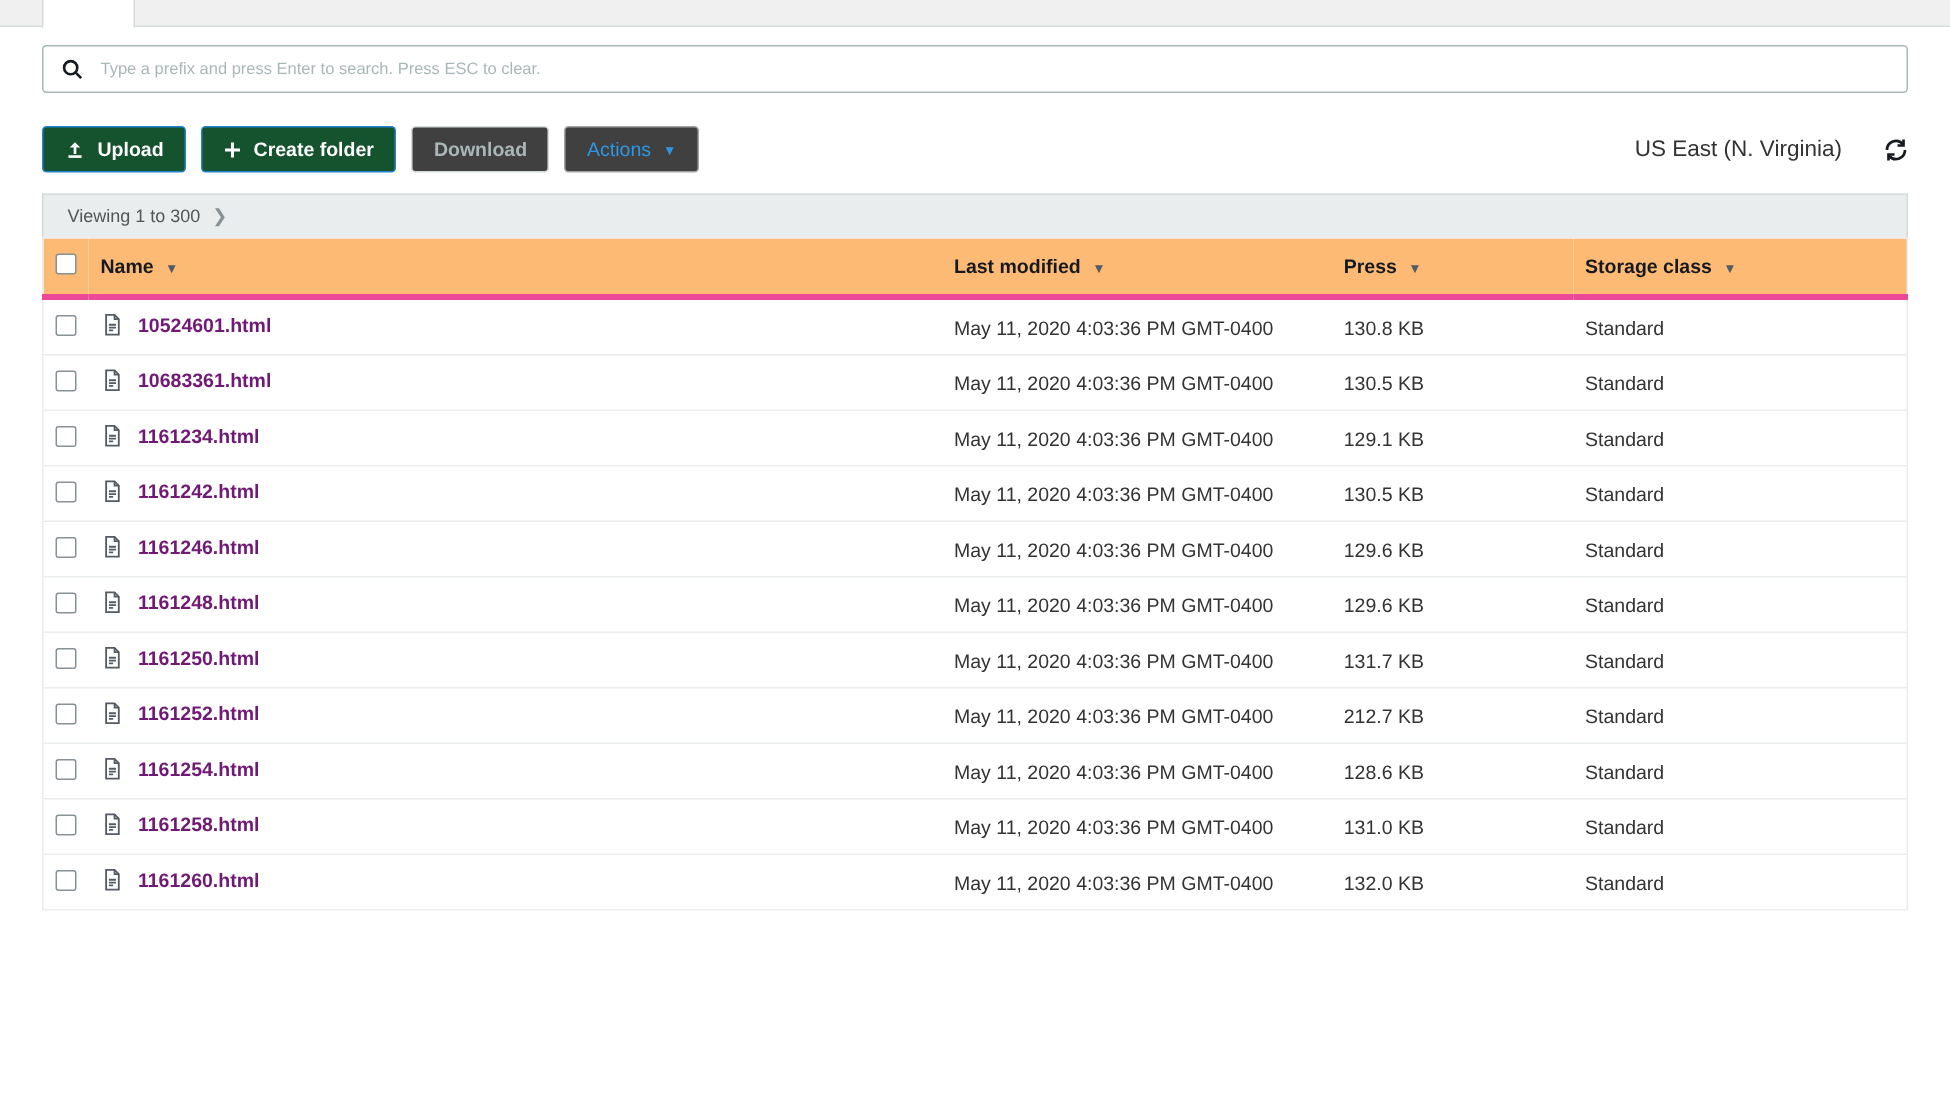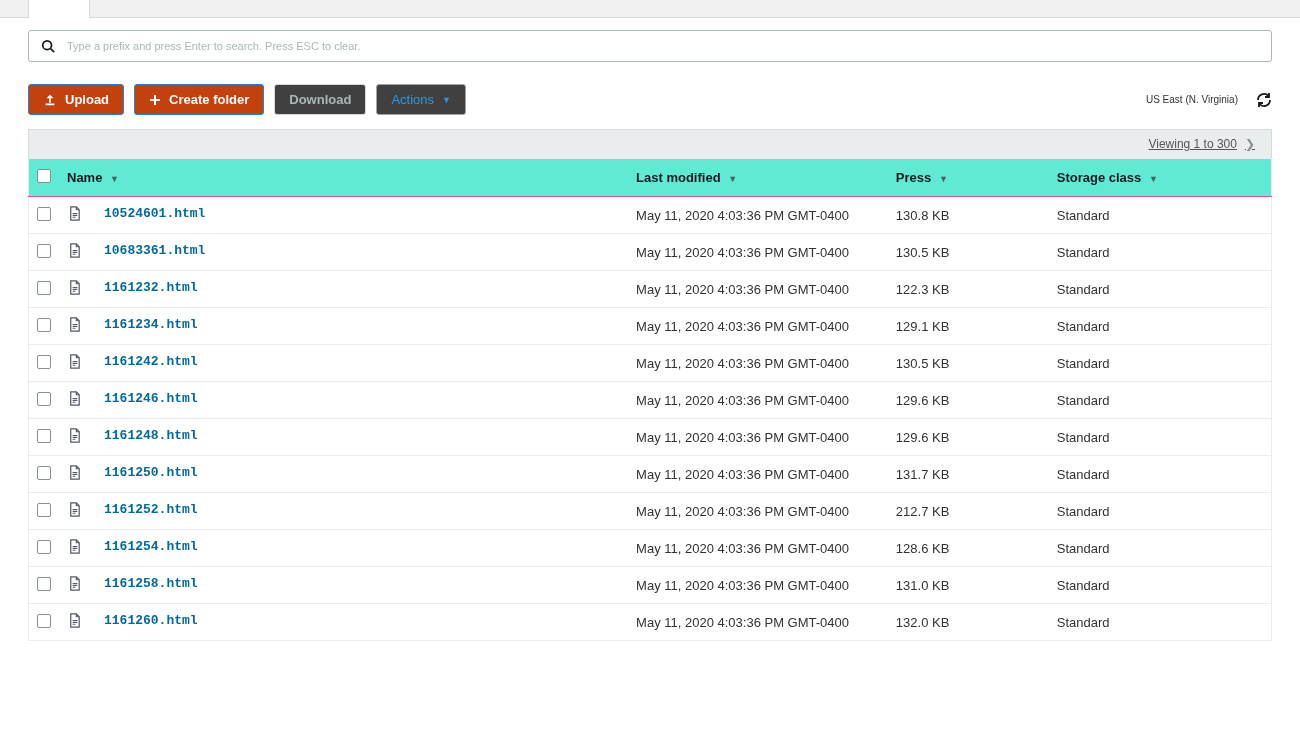--- a/index.html
+++ b/index.html
@@ -60,67 +60,65 @@
     gap: 8px;
     padding: 7px 14px;
     border-radius: 3px;
     font-size: 13px;
     font-weight: 600;
     border: 1px solid transparent;
     cursor: pointer;
     background: #404040;
   }
   .btn-primary {
-    background: #c2410c;
+    background: #14532d;
     color: #fff;
     border-color: #2483cd;
   }
   .btn-disabled {
     border: 1px solid #d5dbdb;
     color: #aab7b8;
     cursor: default;
   }
   .btn-outline {
     border: 1px solid #a3a3a3;
     color: #2e97e5;
     font-weight: 500;
   }
   .toolbar-right {
     display: flex;
     align-items: center;
-    gap: 18px;
-    font-size: 10px;
+    gap: 28px;
+    font-size: 15px;
     color: #333;
   }
   .paging-bar {
     background: #eaeded;
     border: 1px solid #d5dbdb;
     border-bottom: none;
     text-align: right;
     padding: 7px 16px;
     font-size: 12px;
     color: #555;
     display: flex;
-    justify-content: flex-end;
     align-items: center;
     gap: 8px;
-    text-decoration: underline;
   }
   table {
     width: 100%;
     border-collapse: collapse;
     border: 1px solid #eaeded;
   }
   thead th {
-    background: #5eead4;
+    background: #fdba74;
     text-align: left;
     font-weight: 600;
     font-size: 13px;
     padding: 10px 8px;
-    border-bottom: 1px solid #ec4899;
+    border-bottom: 4px solid #ec4899;
     color: #16191f;
   }
   tbody td {
     padding: 9px 8px;
     border-bottom: 1px solid #eaeded;
     font-size: 13px;
     color: #333;
     vertical-align: middle;
   }
   .col-check { width: 42px; text-align: center; }
@@ -132,24 +130,23 @@
     width: 14px; height: 14px;
     border: 1px solid #879196;
     border-radius: 2px;
     appearance: none;
     cursor: pointer;
     background: #fff;
   }
   .file-name {
     display: inline-flex;
     align-items: center;
-    gap: 22px;
+    gap: 10px;
     font-weight: 700;
-    color: #0369a1;
-    font-family: Liberation Mono, monospace;
+    color: #701a75;
   }
   .sort-caret {
     margin-left: 4px;
     font-size: 9px;
     color: #545b64;
   }
   .chevron { color: #879196; font-size: 12px; }
 </style>
 </head>
 <body>
@@ -276,36 +273,20 @@
         <tr>
           <td class="col-check"><input type="checkbox" style=""></td>
           <td class="col-name"><span class="file-name">
               <span class="icon">
                 <svg width="15" height="15" viewBox="0 0 16 16" fill="none" stroke="#545b64" stroke-width="1.3">
                   <path d="M4 1h6l3 3v11H4z"></path>
                   <path d="M10 1v3h3"></path>
                   <path d="M6 8h5M6 10h5M6 12h3"></path>
                 </svg>
               </span>
-              <span>1161232.html</span>
-            </span></td>
-          <td class="col-mod">May 11, 2020 4:03:36 PM GMT-0400</td>
-          <td class="col-size">122.3 KB</td>
-          <td class="col-class">Standard</td>
-        </tr>
-        <tr>
-          <td class="col-check"><input type="checkbox" style=""></td>
-          <td class="col-name"><span class="file-name">
-              <span class="icon">
-                <svg width="15" height="15" viewBox="0 0 16 16" fill="none" stroke="#545b64" stroke-width="1.3">
-                  <path d="M4 1h6l3 3v11H4z"></path>
-                  <path d="M10 1v3h3"></path>
-                  <path d="M6 8h5M6 10h5M6 12h3"></path>
-                </svg>
-              </span>
               <span>1161234.html</span>
             </span></td>
           <td class="col-mod">May 11, 2020 4:03:36 PM GMT-0400</td>
           <td class="col-size">129.1 KB</td>
           <td class="col-class">Standard</td>
         </tr>
         <tr>
           <td class="col-check"><input type="checkbox" style=""></td>
           <td class="col-name"><span class="file-name">
               <span class="icon">

